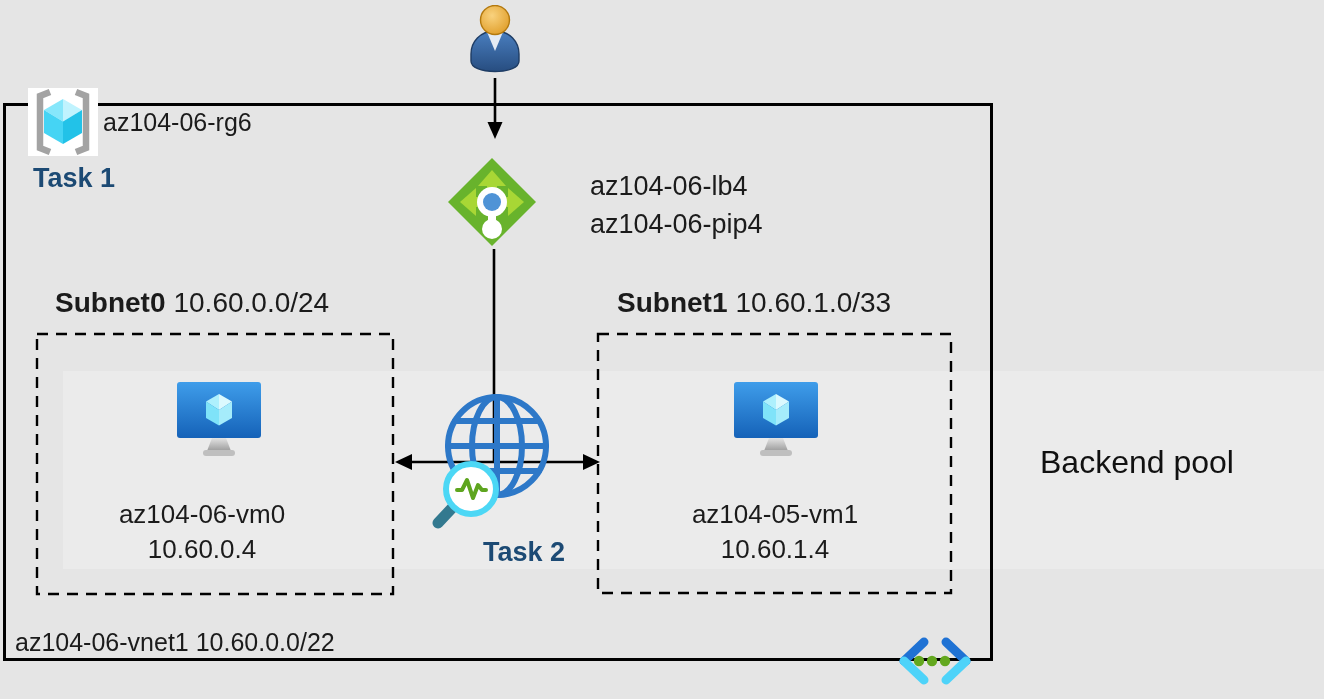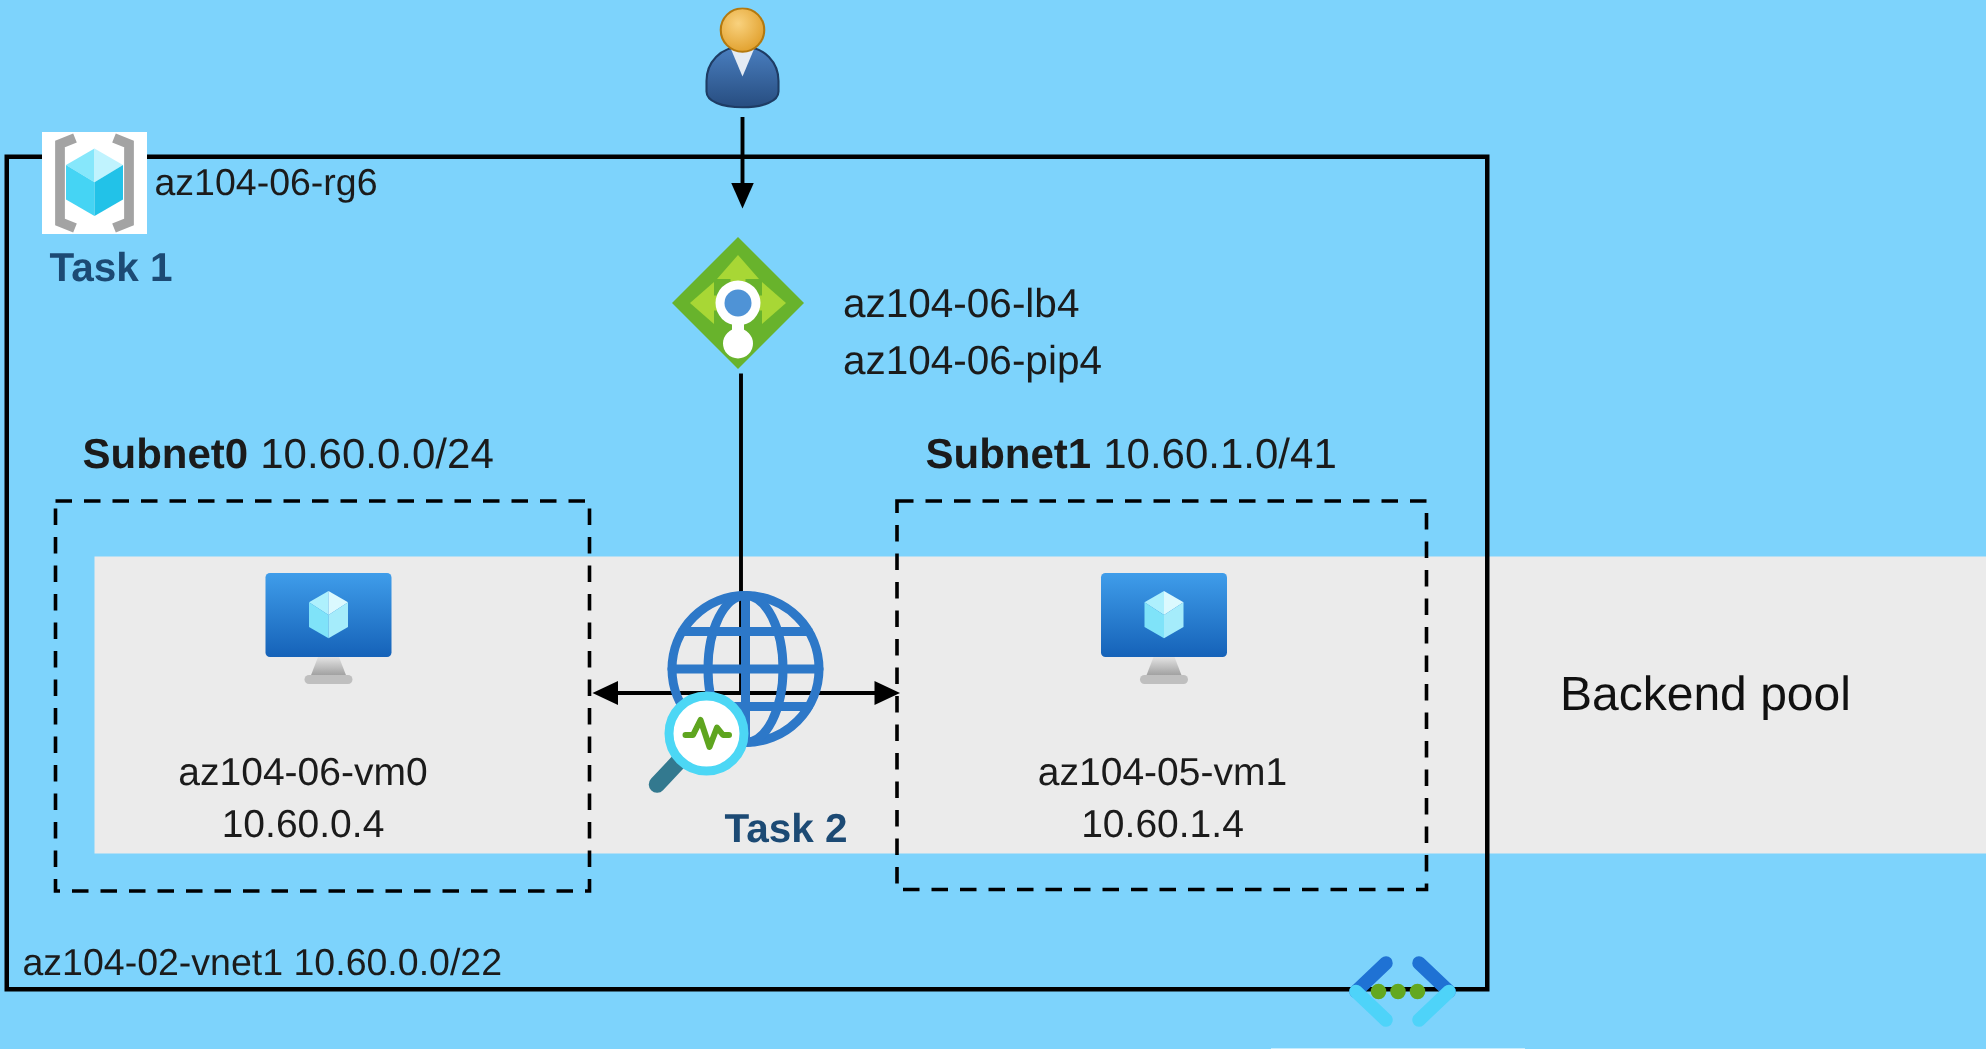--- a/index.html
+++ b/index.html
@@ -1,35 +1,35 @@
 <!DOCTYPE html>
 <html><head>
 <meta charset="utf-8">
 <style>
   html,body{margin:0;padding:0;background:#fff;}
   .canvas{
-    position:relative;width:1324px;height:699px;background:#7dd3fc;overflow:hidden;
+    position:relative;width:1324px;height:699px;background:#e5e5e5;overflow:hidden;
     font-family:"Liberation Sans","DejaVu Sans",sans-serif;color:#1b1b1b;
   }
   .abs{position:absolute;}
   .band{
     left:63px;top:371px;width:1261px;height:198px;background:#ebebeb;z-index:1;
   }
   .rg-rect{
     left:3px;top:103px;width:990px;height:558px;border:3px solid #000;
     box-sizing:border-box;z-index:2;background:transparent;
   }
   .overlay{left:0;top:0;width:1324px;height:699px;z-index:3;}
   .icon{z-index:4;}
   .label{z-index:5;line-height:1.15;white-space:nowrap;}
   .rg-name{left:103px;top:108px;font-size:25px;}
   .task{font-weight:bold;color:#1c4a74;font-size:27px;}
   .task1{left:33px;top:163px;}
   .task2{left:425px;top:537px;width:140px;text-align:right;}
-  .lb-labels{left:562px;top:167px;font-size:27px;line-height:38px;margin-top:16px;}
+  .lb-labels{left:590px;top:167px;font-size:27px;line-height:38px;}
   .subnet-label{top:287px;font-size:28px;}
   .subnet-label .sname{font-weight:bold;}
   .subnet-label .cidr{margin-left:8px;margin-top:30px;}
   .subnet0-label{left:55px;}
   .subnet1-label{left:617px;}
   .vm-label{width:240px;text-align:center;font-size:26px;line-height:35px;}
   .vm0-label{left:82px;top:497px;}
   .vm1-label{left:655px;top:497px;}
   .backend-pool{left:1040px;top:444px;width:235px;text-align:left;font-size:32px;color:#111;}
   .vnet-label{left:15px;top:628px;font-size:25px;}
@@ -173,31 +173,31 @@
 
   <div class="abs label lb-labels">
     <div>az104-06-lb4</div>
     <div>az104-06-pip4</div>
   </div>
 
   <div class="abs label subnet-label subnet0-label">
     <span class="sname">Subnet0</span><span class="cidr">10.60.0.0/24</span>
   </div>
   <div class="abs label subnet-label subnet1-label">
-    <span class="sname">Subnet1</span><span class="cidr">10.60.1.0/41</span>
+    <span class="sname">Subnet1</span><span class="cidr">10.60.1.0/33</span>
   </div>
 
   <div class="abs label vm-label vm0-label">
     <div>az104-06-vm0</div>
     <div>10.60.0.4</div>
   </div>
   <div class="abs label vm-label vm1-label">
     <div>az104-05-vm1</div>
     <div>10.60.1.4</div>
   </div>
 
   <div class="abs label task task2">Task 2</div>
 
   <div class="abs label backend-pool">Backend pool</div>
 
-  <div class="abs label vnet-label">az104-02-vnet1 10.60.0.0/22</div>
+  <div class="abs label vnet-label">az104-06-vnet1 10.60.0.0/22</div>
 
 </div>
 
 </body></html>

